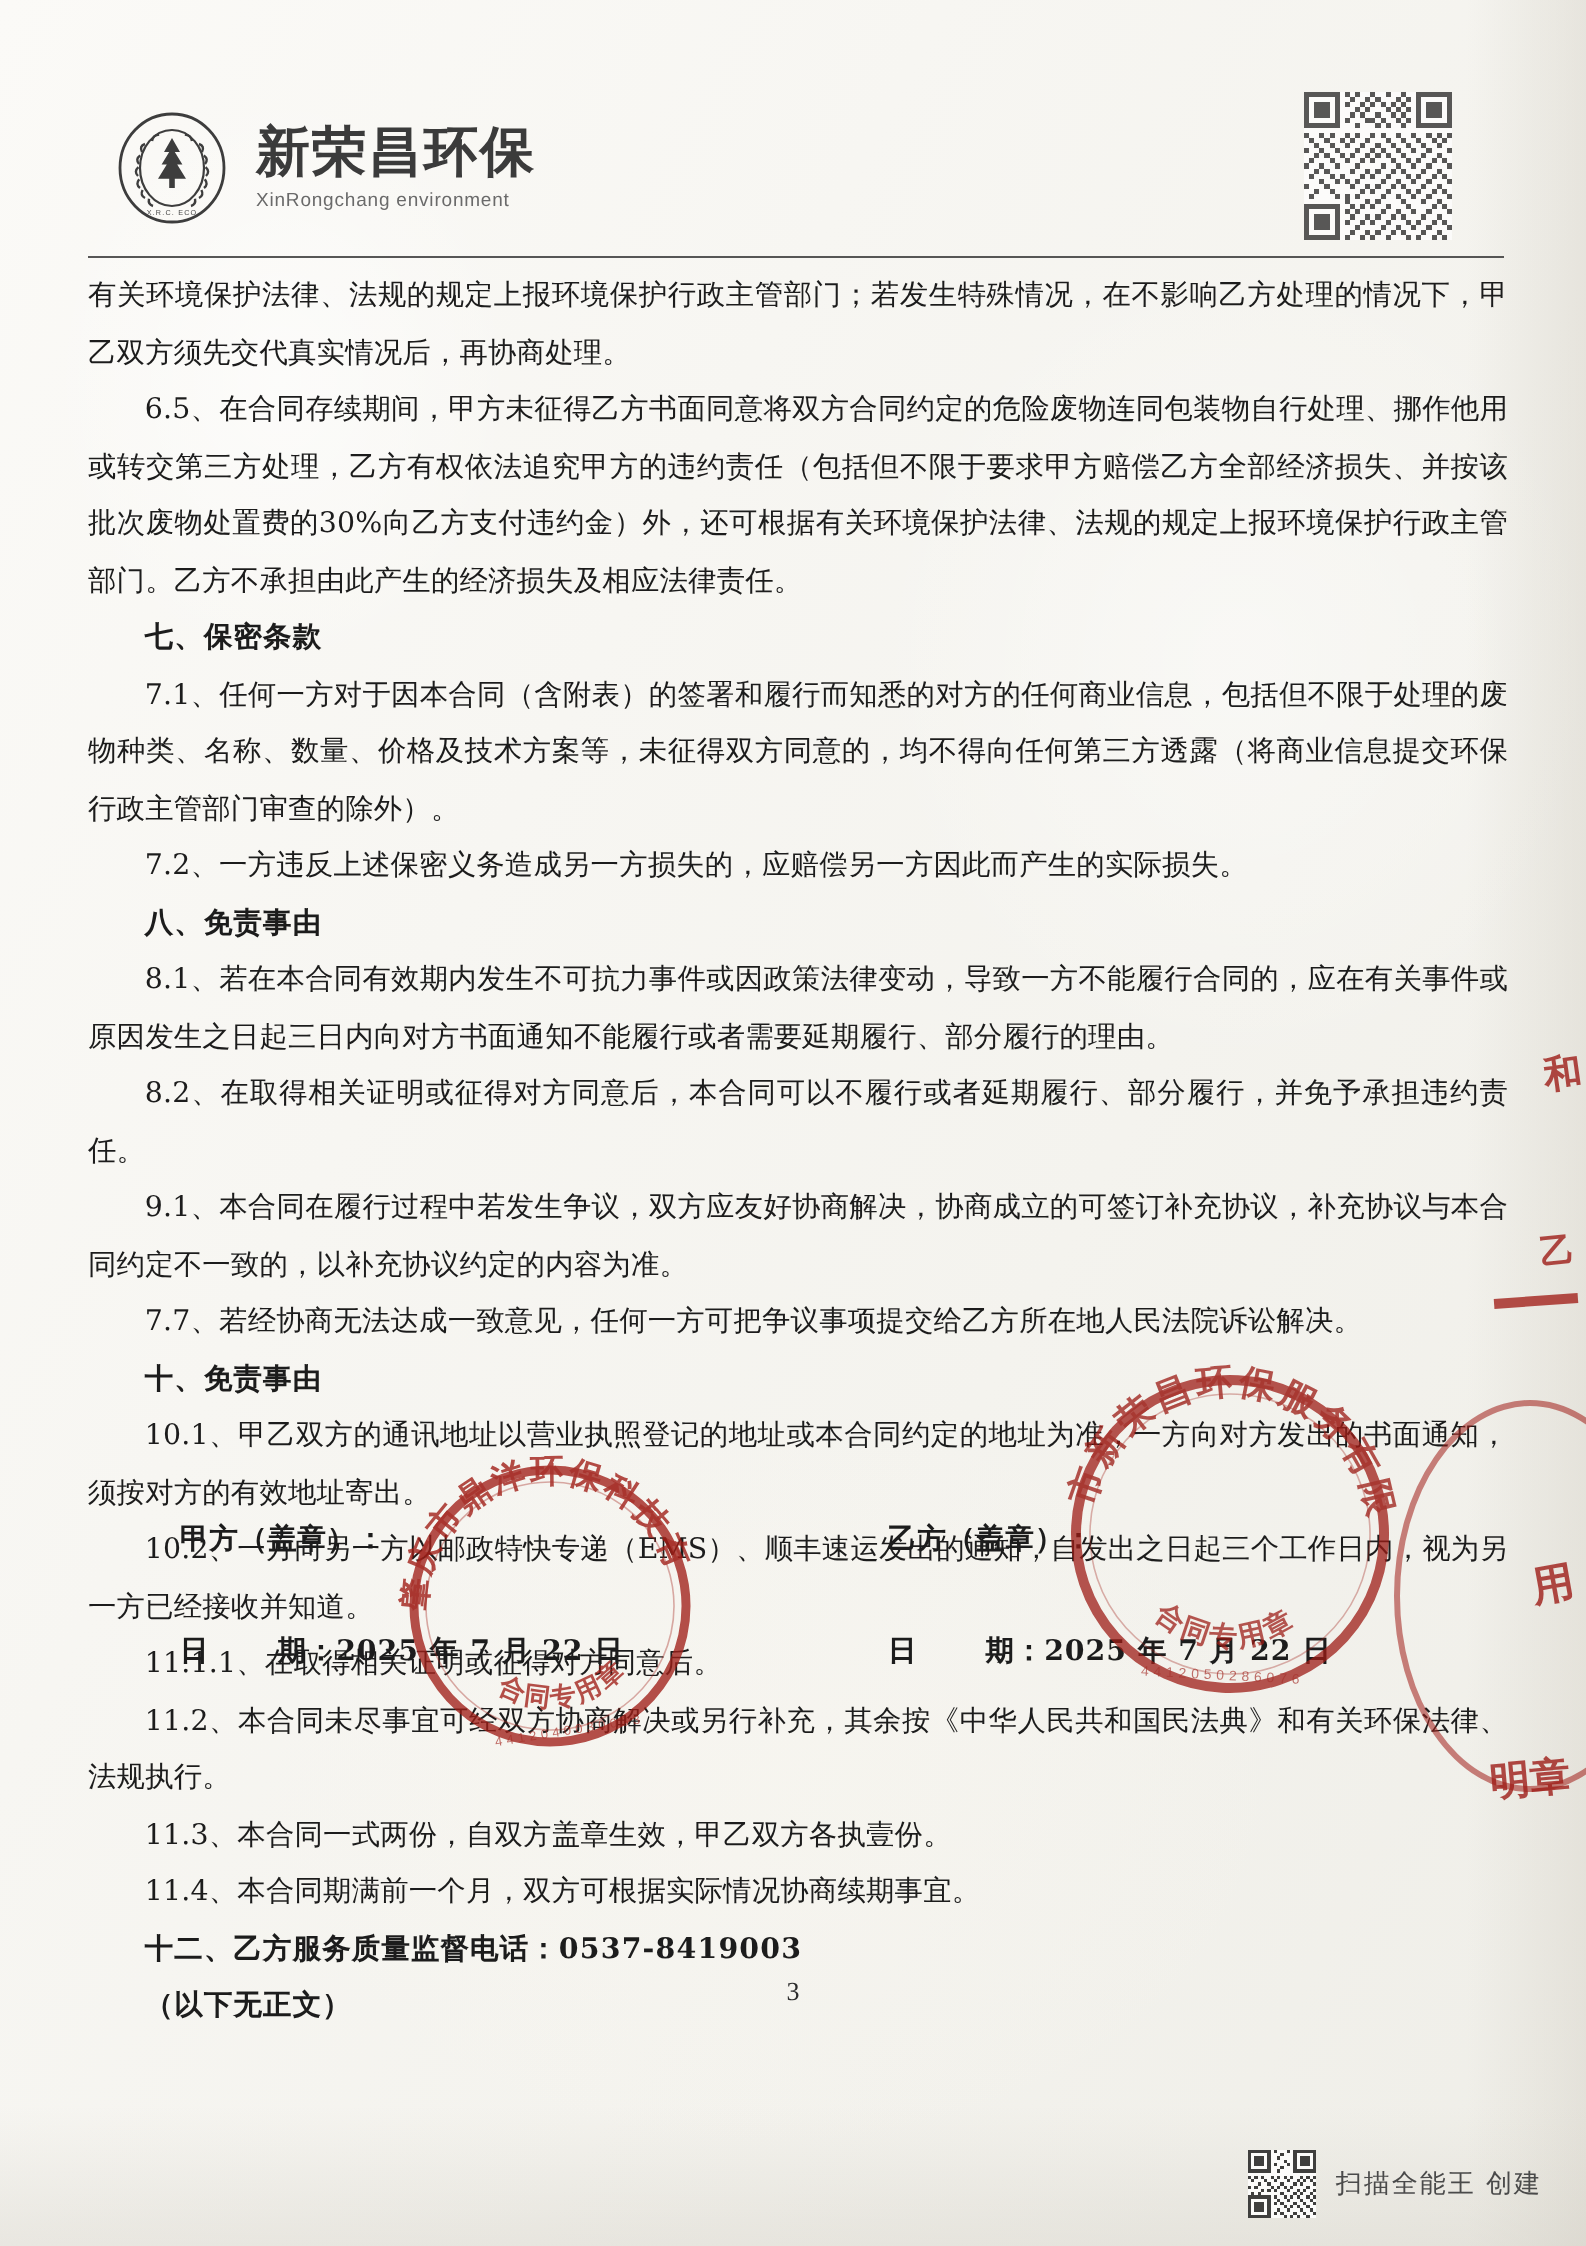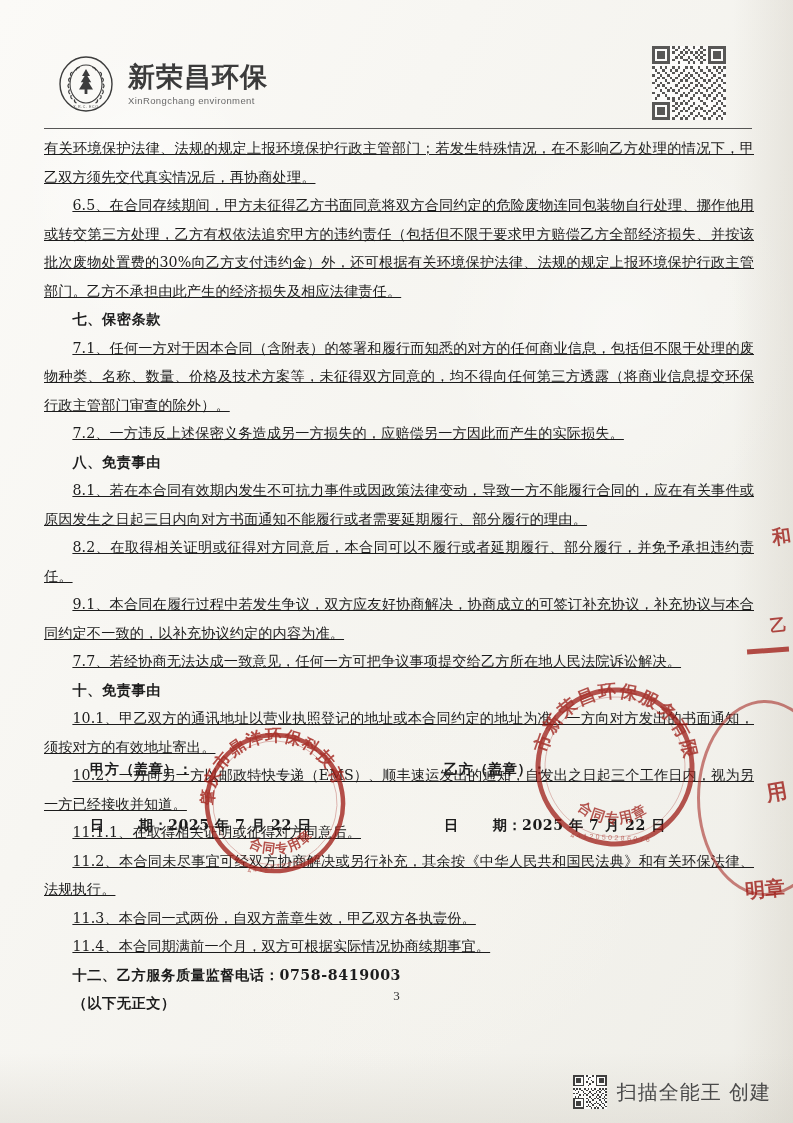--- a/index.html
+++ b/index.html
@@ -113,21 +113,20 @@
     color: #1c1c1c;
     font-family: "DejaVu Serif", "Liberation Serif", serif;
     text-align: justify;
     text-justify: inter-character;
   }
   .p {
     margin: 0;
     text-indent: 2em;
     text-align: justify;
     letter-spacing: 0.1px;
-    text-decoration: underline;
   }
   .p.flush { text-indent: 0; }
   .h {
     margin: 0;
     text-indent: 2em;
     font-weight: 700;
     letter-spacing: 0.6px;
   }
 
   
@@ -207,21 +206,21 @@
     right: 22px;
     bottom: 14px;
     display: flex;
     align-items: center;
     gap: 10px;
   }
   .footer-qr { width: 34px; height: 34px; opacity: 0.85; }
   .footer-qr svg { display:block; }
   .footer-text {
     font-family: "DejaVu Sans", "Liberation Sans", sans-serif;
-    font-size: 20px;
+    font-size: 13px;
     color: #4a4a4a;
     letter-spacing: 1px;
   }
 </style>
 </head>
 <body>
 
 <div id="page">
 
   <div class="blotch b1"></div>
@@ -519,21 +518,21 @@
     <p class="p">8.2、在取得相关证明或征得对方同意后，本合同可以不履行或者延期履行、部分履行，并免予承担违约责任。</p>
     <p class="p">9.1、本合同在履行过程中若发生争议，双方应友好协商解决，协商成立的可签订补充协议，补充协议与本合同约定不一致的，以补充协议约定的内容为准。</p>
     <p class="p">7.7、若经协商无法达成一致意见，任何一方可把争议事项提交给乙方所在地人民法院诉讼解决。</p>
     <p class="h">十、免责事由</p>
     <p class="p">10.1、甲乙双方的通讯地址以营业执照登记的地址或本合同约定的地址为准，一方向对方发出的书面通知，须按对方的有效地址寄出。</p>
     <p class="p">10.2、一方向另一方以邮政特快专递（EMS）、顺丰速运发出的通知，自发出之日起三个工作日内，视为另一方已经接收并知道。</p>
     <p class="p">11.1.1、在取得相关证明或征得对方同意后。</p>
     <p class="p">11.2、本合同未尽事宜可经双方协商解决或另行补充，其余按《中华人民共和国民法典》和有关环保法律、法规执行。</p>
     <p class="p">11.3、本合同一式两份，自双方盖章生效，甲乙双方各执壹份。</p>
     <p class="p">11.4、本合同期满前一个月，双方可根据实际情况协商续期事宜。</p>
-    <p class="h">十二、乙方服务质量监督电话：0758-8419003</p>
+    <p class="h">十二、乙方服务质量监督电话：0537-8419003</p>
     <p class="h">（以下无正文）</p>
   </div>
 
   <div class="sig">
     <div class="sig-row">
       <div class="sig-col-a sig-label">甲方（盖章）：</div>
       <div class="sig-col-b sig-label">乙方（盖章）：</div>
     </div>
     <div class="sig-row">
       <div class="sig-col-a sig-date"><span>日</span><span class="sp"></span><span>期：</span><span>2025 年 7 月 22 日</span></div>

